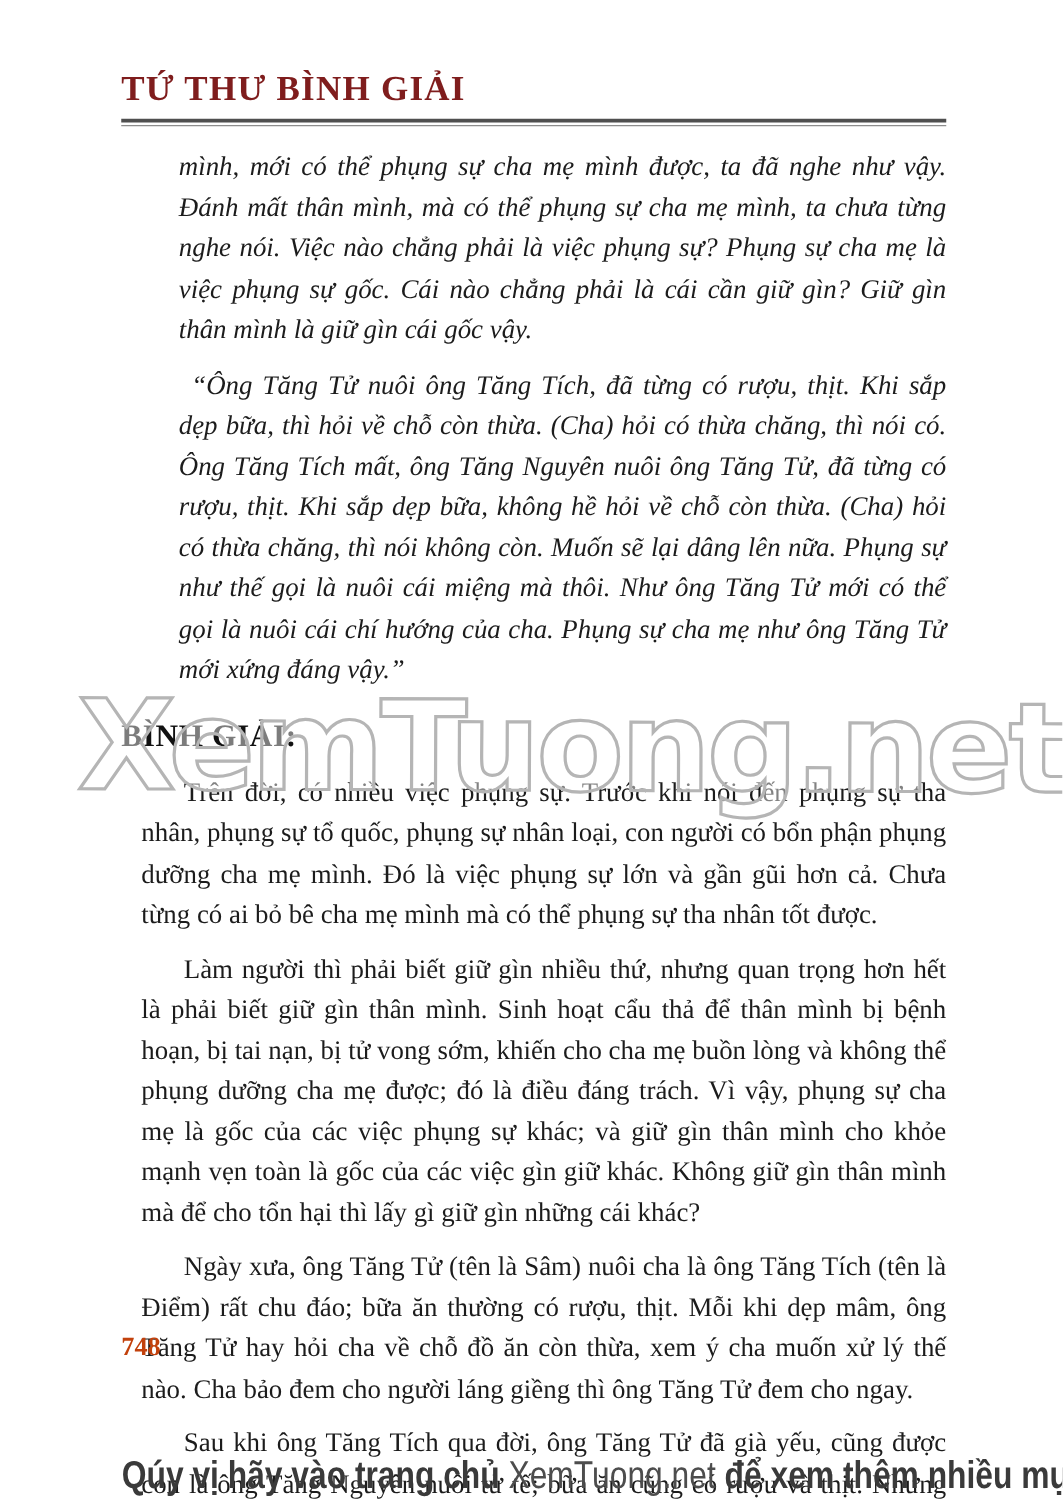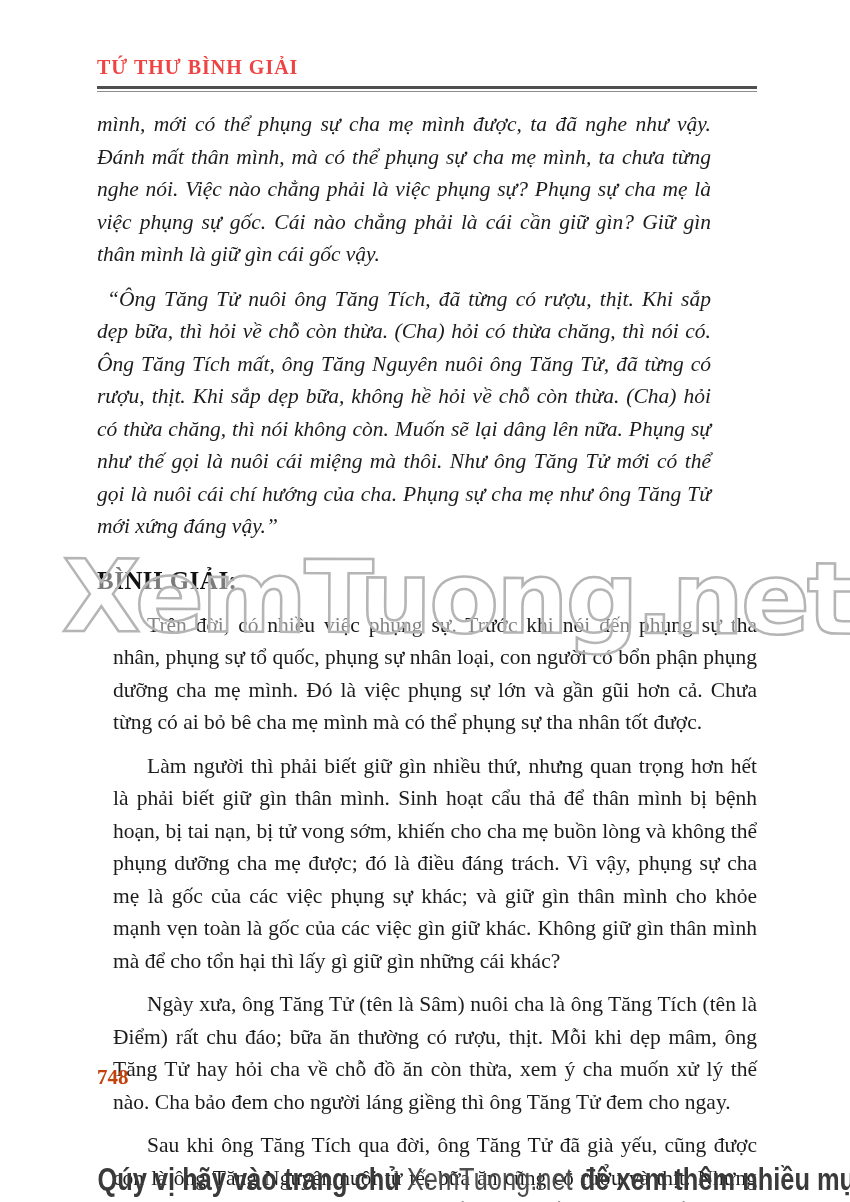--- a/index.html
+++ b/index.html
@@ -18,32 +18,33 @@
   }
   .content {
     position: absolute;
     left: 97px;
     top: 56px;
     width: 660px;
   }
   .running-head {
     font-family: "Liberation Serif", serif;
     font-weight: bold;
-    font-size: 20px;
+    font-size: 28px;
     letter-spacing: 1px;
-    color: #ef4444;
+    color: #7f1d1d;
     margin: 0 0 7px 0;
   }
   .head-rule {
     height: 2px;
     border-top: 3px solid #4f4f4f;
     border-bottom: 1px solid #8d8d8d;
     margin: 0 0 16px 0;
   }
   .quote-block {
+    margin-left: 46px;
     width: 614px;
   }
   .quote-block p {
     font-style: italic;
     font-size: 21.5px;
     line-height: 32.5px;
     text-align: justify;
     margin: 0 0 12px 0;
   }
   .quote-block p.indented {

